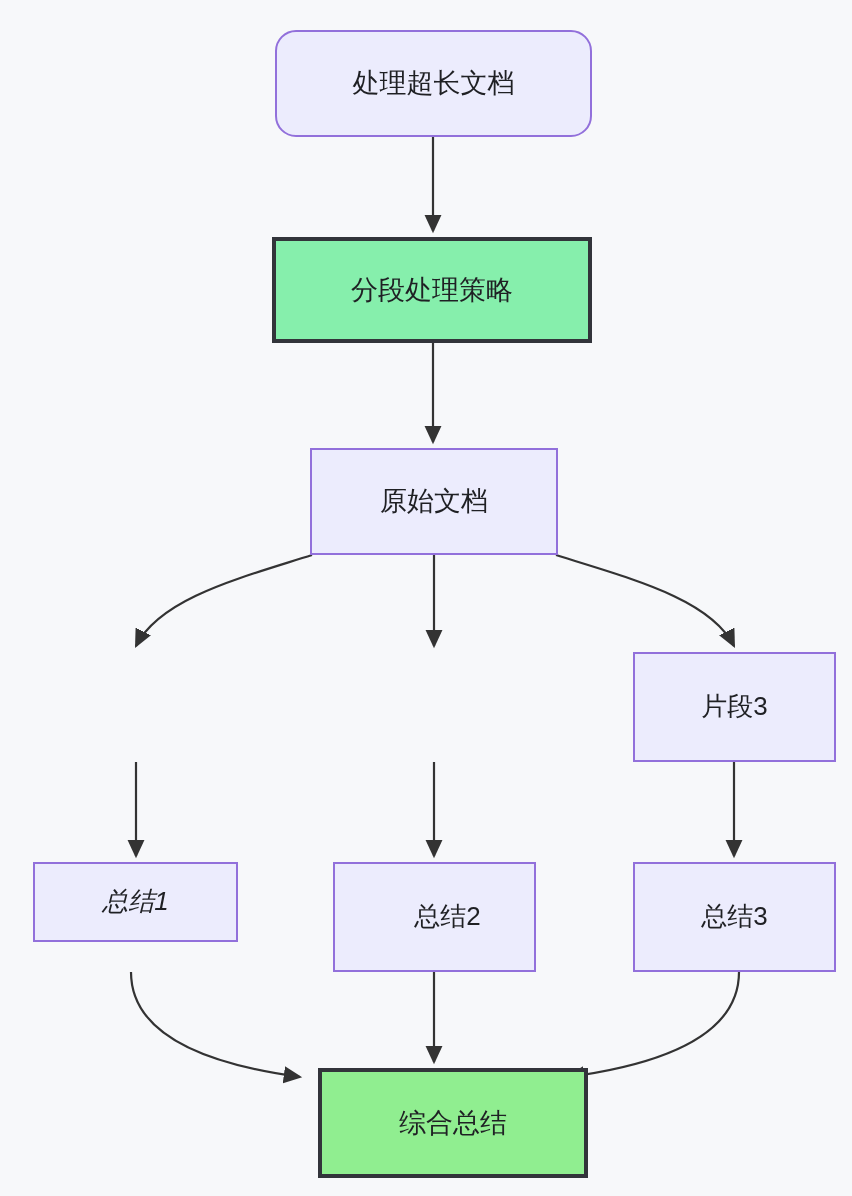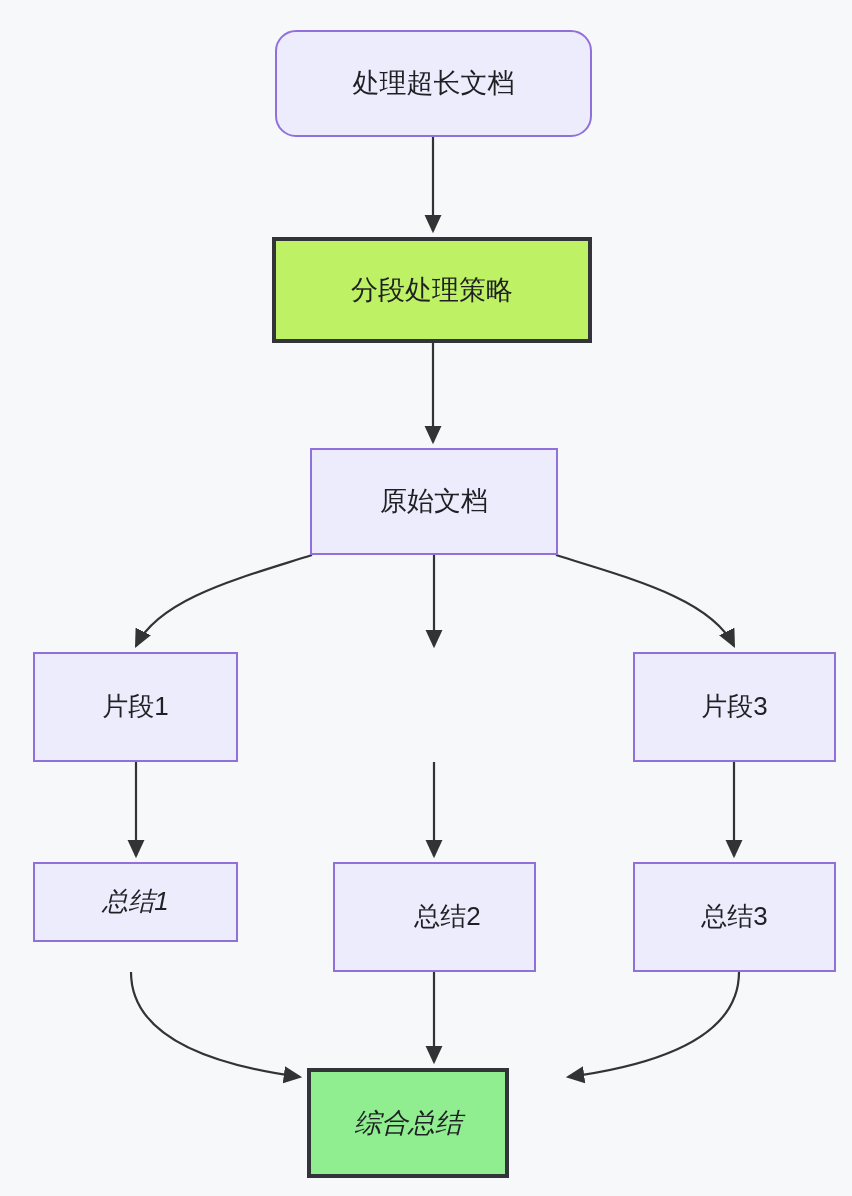--- a/index.html
+++ b/index.html
@@ -38,21 +38,21 @@
     line-height: 1.2;
     color: #1f2024;
     white-space: nowrap;
   }
   .node.plain {
     background: #ececfd;
     border: 2px solid #9270db;
     font-size: 27px;
   }
   .node.highlight {
-    background: #bef264;
+    background: #86efac;
     border: 4px solid #32343a;
     font-size: 27px;
   }
   .node.result {
     background: #90ee90;
     border: 4px solid #32343a;
     font-size: 27px;
   }
   .node.small {
     font-size: 26px;
@@ -101,38 +101,35 @@
   </div>
 
   <div class="node highlight" style="left:272px; top:237px; width:320px; height:106px;">
     <span class="node-label">分段处理策略</span>
   </div>
 
   <div class="node plain" style="left:310px; top:448px; width:248px; height:107px;">
     <span class="node-label">原始文档</span>
   </div>
 
-  <div class="node plain small" style="left:33px; top:652px; width:205px; height:110px;">
-    <span class="node-label">片段1</span>
-  </div>
 
 
   <div class="node plain small" style="left:633px; top:652px; width:203px; height:110px;align-items:center;">
     <span class="node-label">片段3</span>
   </div>
 
   <div class="node plain small" style="left:33px; top:862px; width:205px; height:80px;font-style:italic;">
     <span class="node-label">总结1</span>
   </div>
 
   <div class="node plain small" style="left:333px; top:862px; width:203px; height:110px;padding-left:26px;">
     <span class="node-label">总结2</span>
   </div>
 
   <div class="node plain small" style="left:633px; top:862px; width:203px; height:110px;">
     <span class="node-label">总结3</span>
   </div>
 
-  <div class="node result" style="left:307px; top:1068px; width:202px; height:110px;font-style:italic;">
+  <div class="node result" style="left:318px; top:1068px; width:270px; height:110px;">
     <span class="node-label">综合总结</span>
   </div>
 
 </div>
 
 </body></html>

